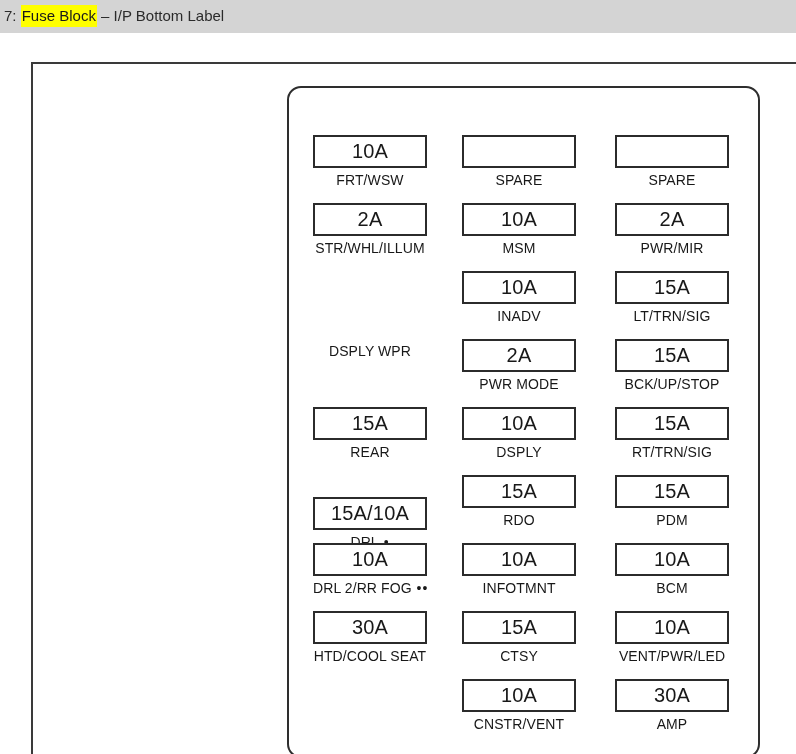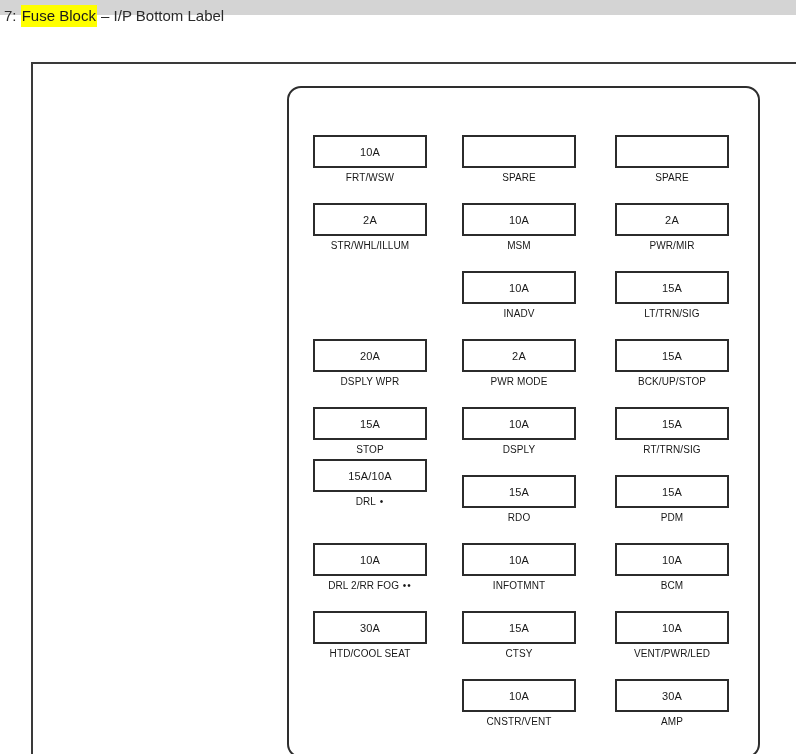--- a/index.html
+++ b/index.html
@@ -14,21 +14,21 @@
     font-family: "Liberation Sans", sans-serif;
     overflow: hidden;
     position: relative;
   }
 
   
   #header-bar {
     position: absolute;
     left: 0; top: 0;
     width: 796px;
-    height: 15px;
+    height: 33px;
     background: #d4d4d4;
     box-sizing: border-box;
   }
   #header-title {
     position: absolute;
     left: 4px;
     top: 6px;
     font-size: 15px;
     line-height: 19px;
     color: #2b2b2b;
@@ -97,28 +97,28 @@
   }
   .fuse-box {
     width: 114px;
     height: 33px;
     border: 2px solid #2b2b2b;
     box-sizing: border-box;
     background: #ffffff;
     display: flex;
     align-items: center;
     justify-content: center;
-    font-size: 11px;
+    font-size: 20px;
     color: #181818;
     letter-spacing: 0.2px;
   }
   .fuse-label {
     margin-top: 4px;
     text-align: center;
-    font-size: 10px;
+    font-size: 14px;
     color: #181818;
     white-space: nowrap;
     letter-spacing: 0.1px;
   }
   .fuse-label .mk {
     letter-spacing: 1px;
   }
 </style>
 </head>
 <body>
@@ -159,44 +159,43 @@
         </div>
         <div class="fuse-cell" style="left: 173px; top: 183px;">
           <div class="fuse-box">10A</div>
           <div class="fuse-label"><span>INADV</span></div>
         </div>
         <div class="fuse-cell" style="left: 326px; top: 183px;">
           <div class="fuse-box">15A</div>
           <div class="fuse-label"><span>LT/TRN/SIG</span></div>
         </div>
         <div class="fuse-cell" style="left: 24px; top: 251px;">
-          <div class="fuse-box">20A</div>
           <div class="fuse-label"><span>DSPLY WPR</span></div>
         </div>
         <div class="fuse-cell" style="left: 173px; top: 251px;">
           <div class="fuse-box">2A</div>
           <div class="fuse-label"><span>PWR MODE</span></div>
         </div>
         <div class="fuse-cell" style="left: 326px; top: 251px;">
           <div class="fuse-box">15A</div>
           <div class="fuse-label"><span>BCK/UP/STOP</span></div>
         </div>
         <div class="fuse-cell" style="left: 24px; top: 319px;">
           <div class="fuse-box">15A</div>
-          <div class="fuse-label"><span>STOP</span></div>
+          <div class="fuse-label"><span>REAR</span></div>
         </div>
         <div class="fuse-cell" style="left: 173px; top: 319px;">
           <div class="fuse-box">10A</div>
           <div class="fuse-label"><span>DSPLY</span></div>
         </div>
         <div class="fuse-cell" style="left: 326px; top: 319px;">
           <div class="fuse-box">15A</div>
           <div class="fuse-label"><span>RT/TRN/SIG</span></div>
         </div>
-        <div class="fuse-cell" style="left: 24px; top: 371px;">
+        <div class="fuse-cell" style="left: 24px; top: 409px;">
           <div class="fuse-box">15A/10A</div>
           <div class="fuse-label"><span>DRL</span><span class="mk"> •</span></div>
         </div>
         <div class="fuse-cell" style="left: 173px; top: 387px;">
           <div class="fuse-box">15A</div>
           <div class="fuse-label"><span>RDO</span></div>
         </div>
         <div class="fuse-cell" style="left: 326px; top: 387px;">
           <div class="fuse-box">15A</div>
           <div class="fuse-label"><span>PDM</span></div>

